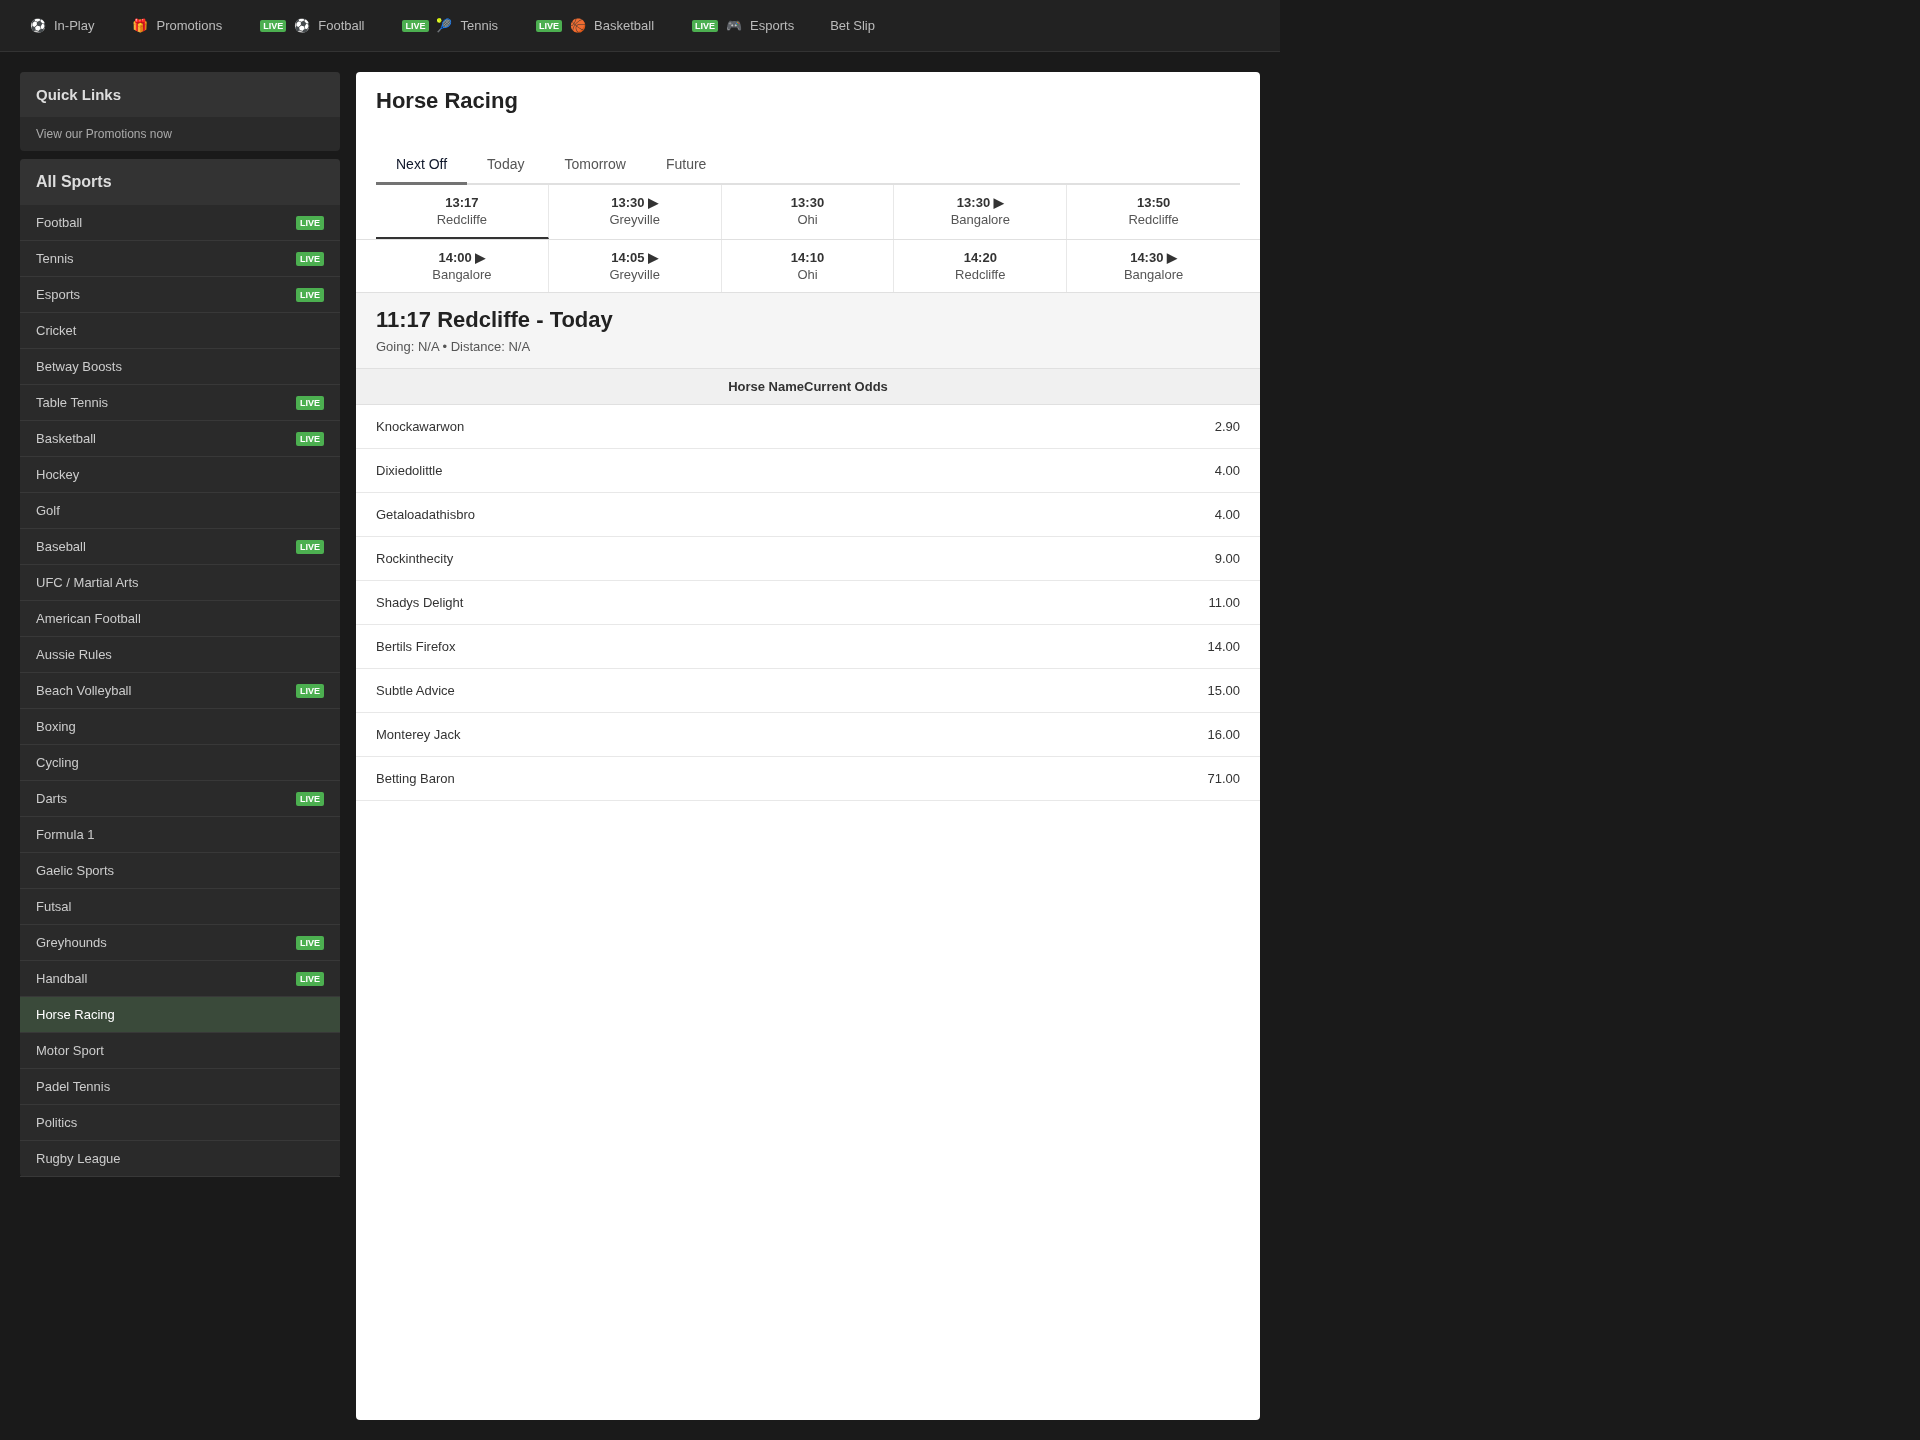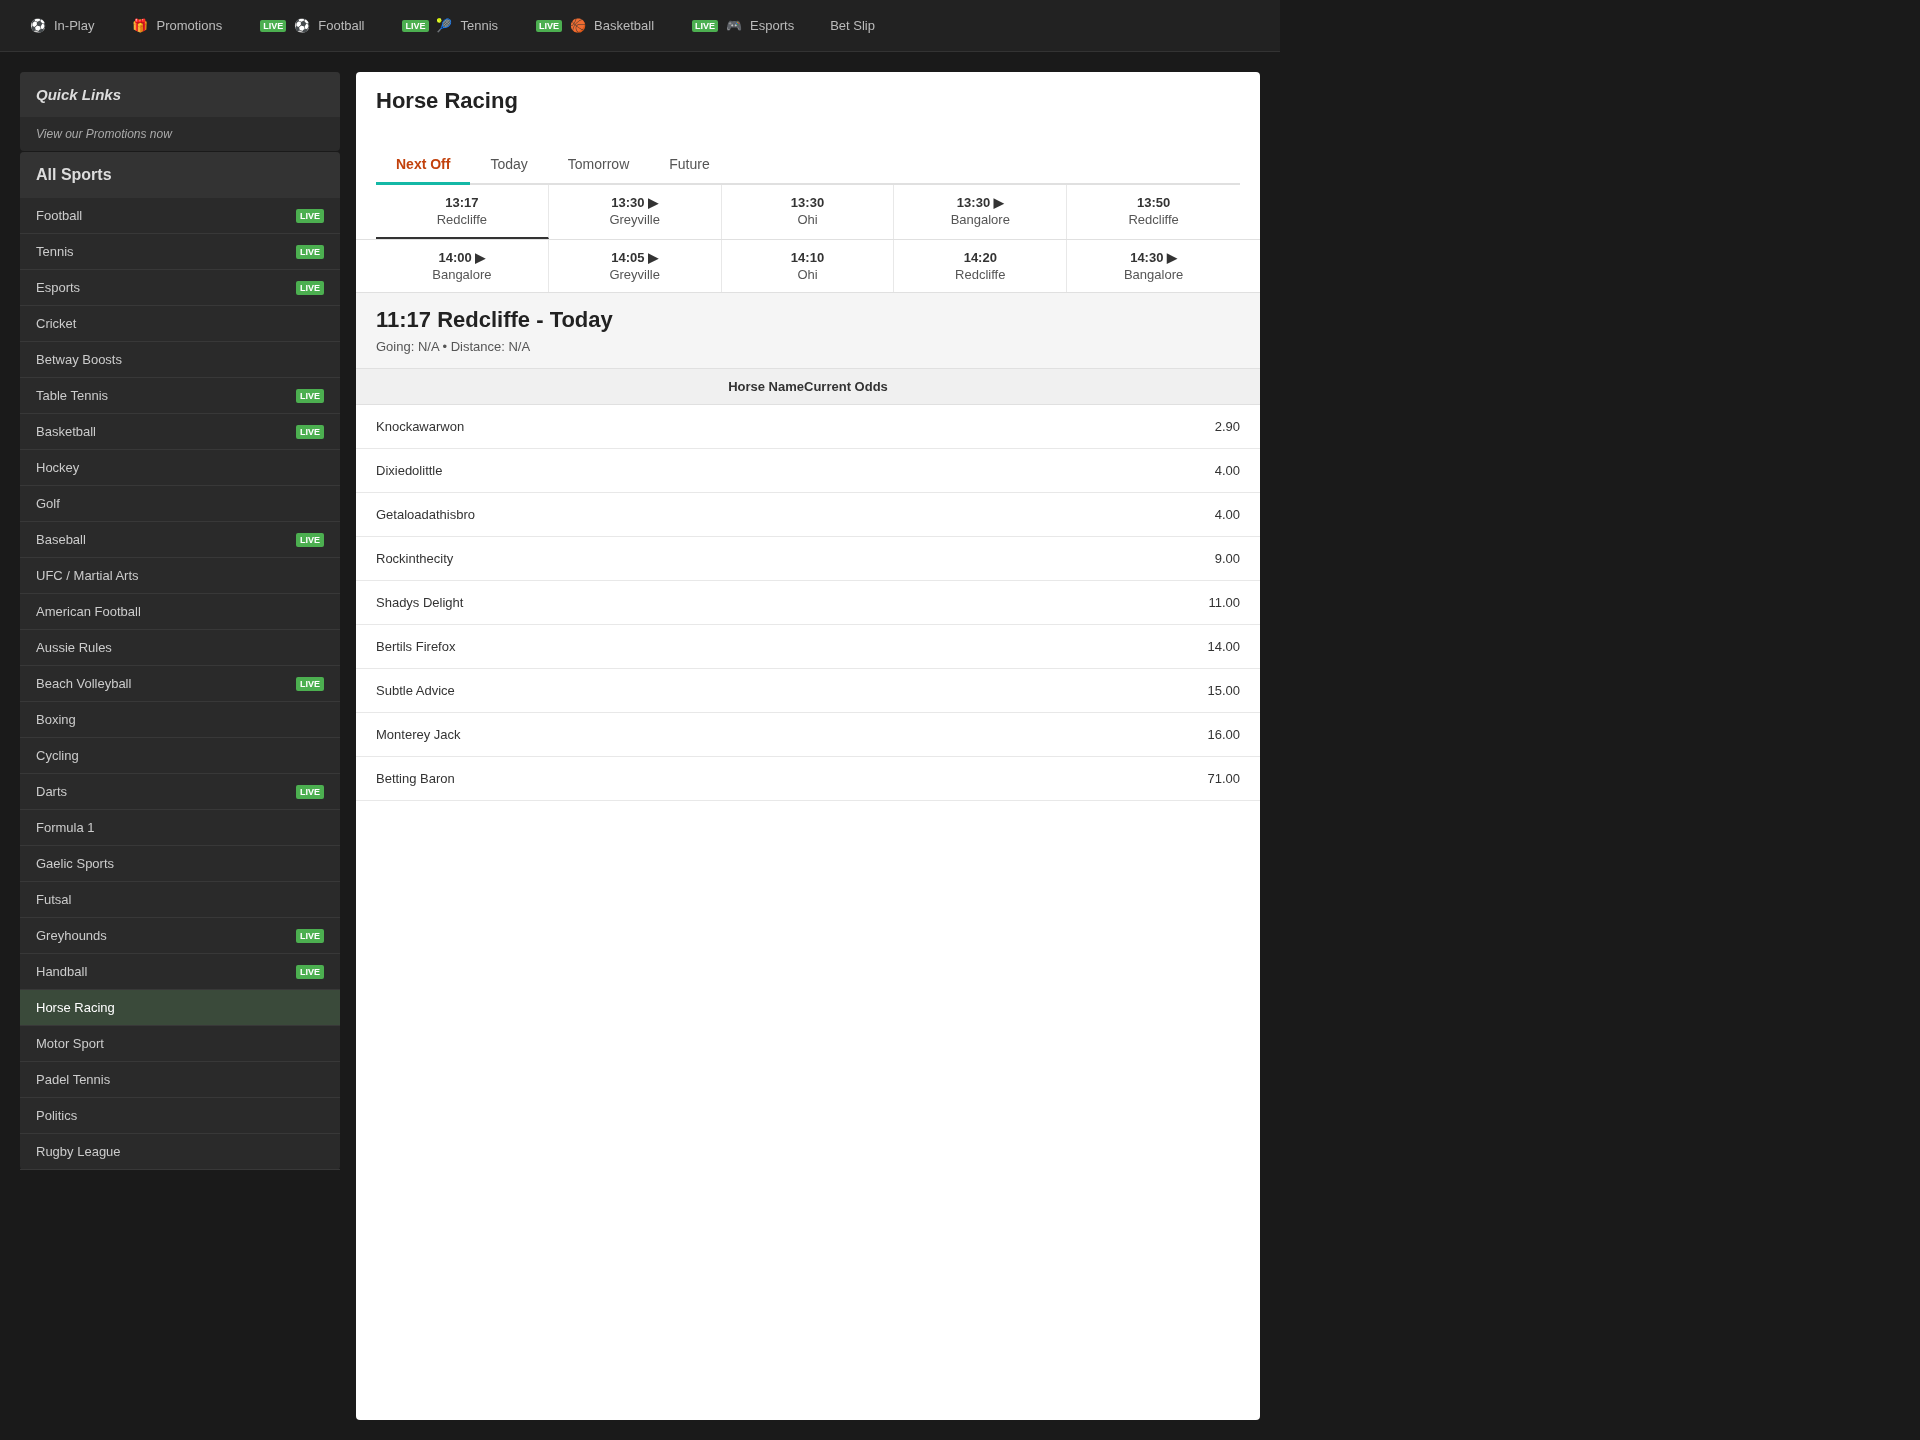--- a/index.html
+++ b/index.html
@@ -57,22 +57,21 @@
     }
 
     
     .sidebar {
       width: 320px;
       flex-shrink: 0;
     }
     .quick-links-box {
       background: #2a2a2a;
       border-radius: 4px;
-      margin-bottom: 1px;
-      font-style: italic;
+      margin-bottom: 8px;
     }
     .quick-links-title {
       background: #333;
       color: #ddd;
       font-size: 15px;
       font-weight: bold;
       padding: 14px 16px;
       border-radius: 4px 4px 0 0;
     }
     .quick-links-sub {
@@ -148,23 +147,23 @@
     }
     .race-tab {
       padding: 10px 20px;
       font-size: 14px;
       color: #555;
       cursor: pointer;
       border-bottom: 3px solid transparent;
       margin-bottom: -2px;
     }
     .race-tab.active {
-      color: #c2410c;
-      font-weight: bold;
-      border-bottom: 3px solid #14b8a6;
+      color: #0f172a;
+      font-weight: normal;
+      border-bottom: 3px solid #737373;
     }
 
     
     .race-time-grid {
       display: grid;
       grid-template-columns: repeat(5, 1fr);
       border-bottom: 1px solid #e0e0e0;
       padding: 0 20px;
     }
     .race-time-cell {

